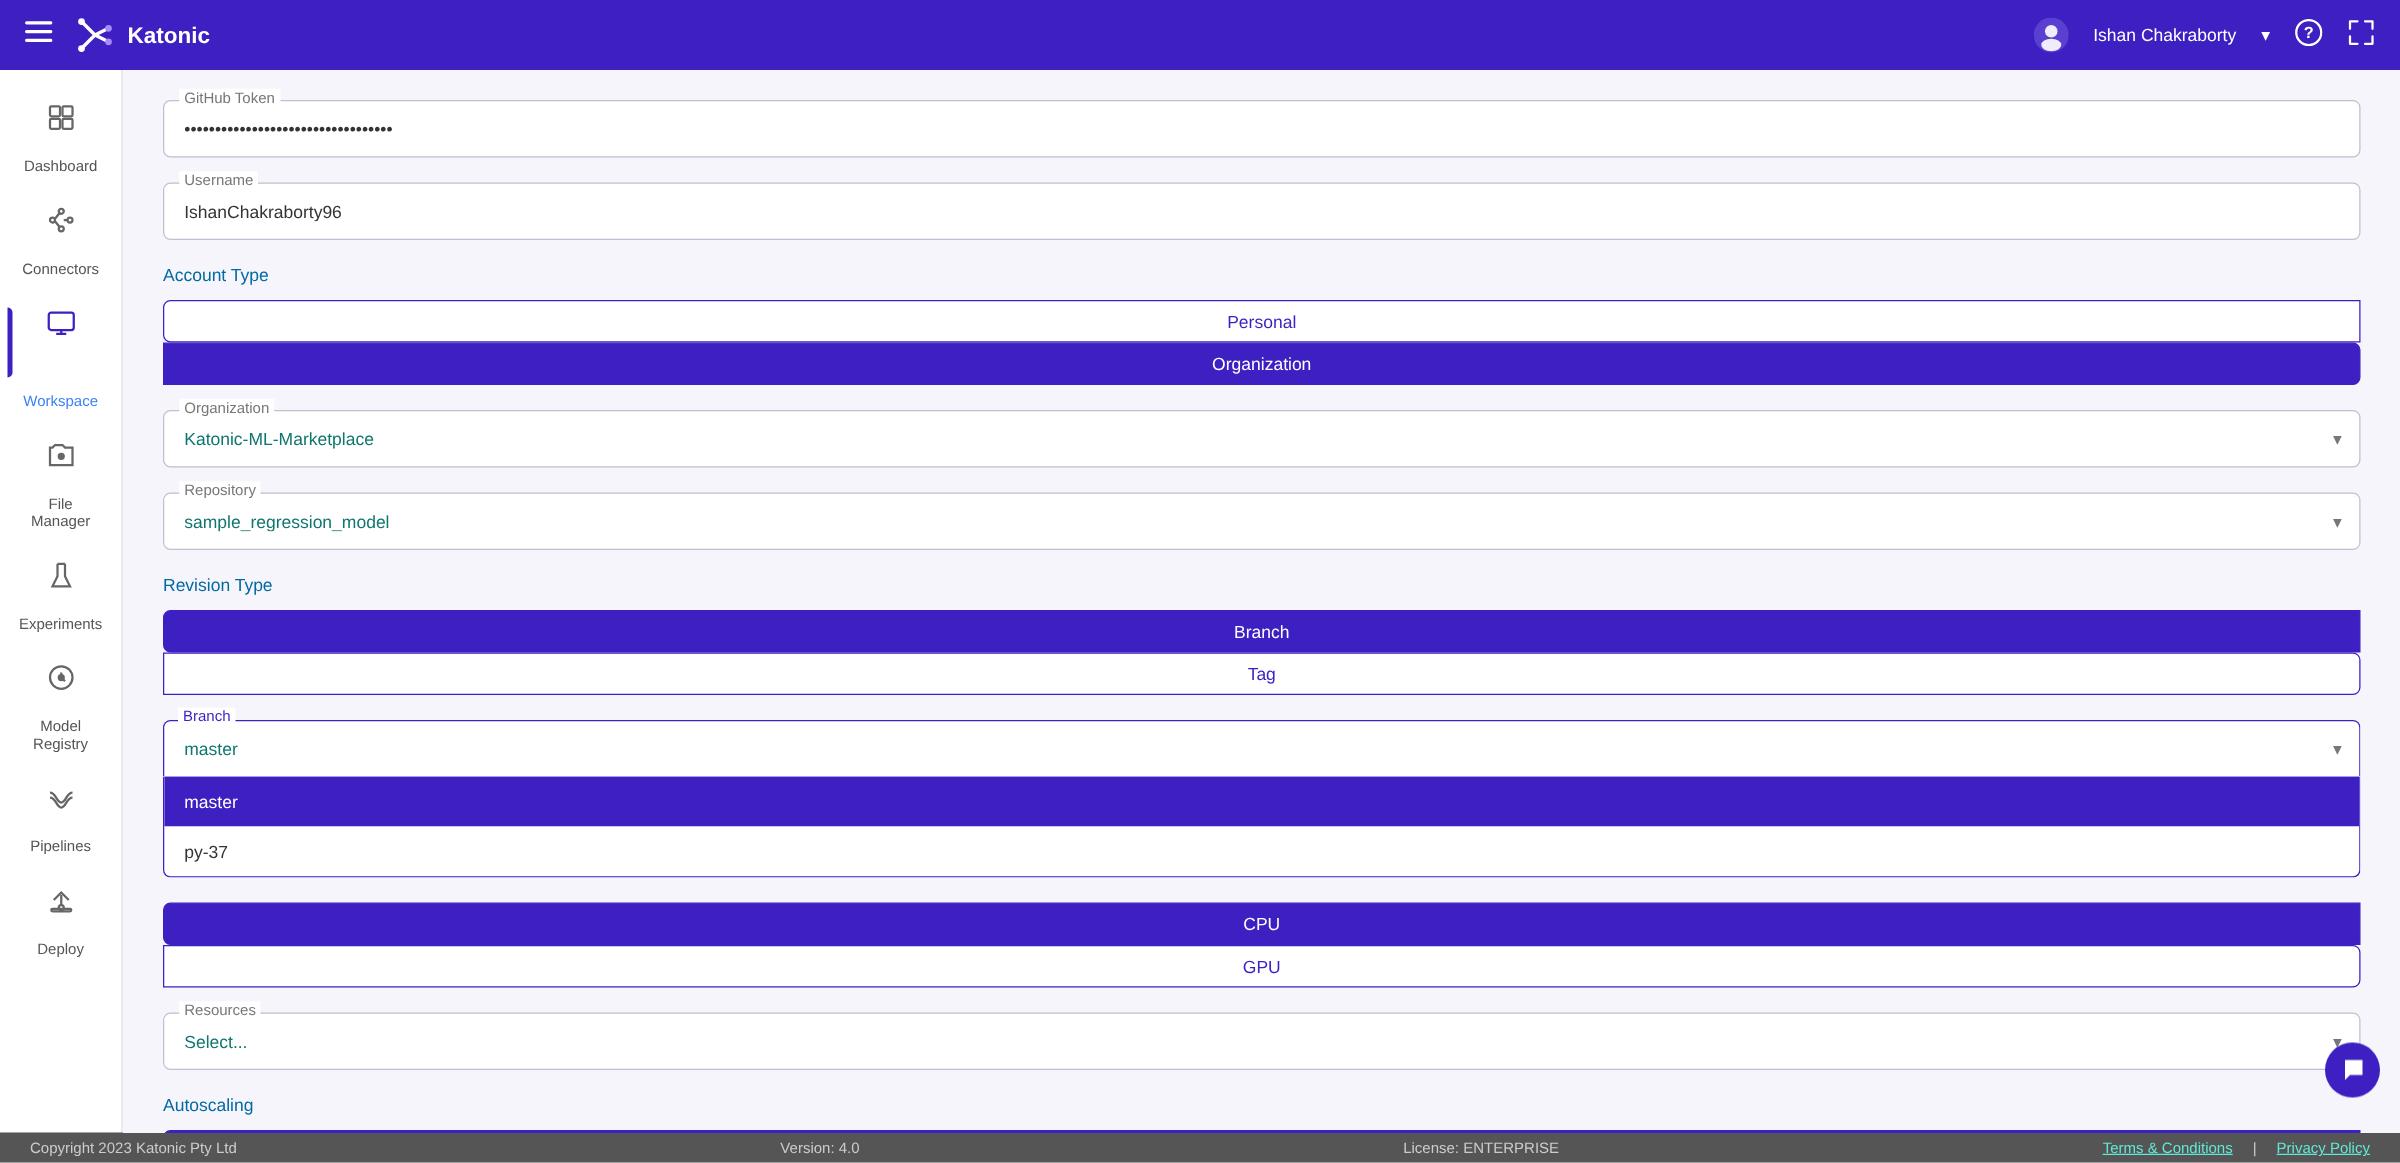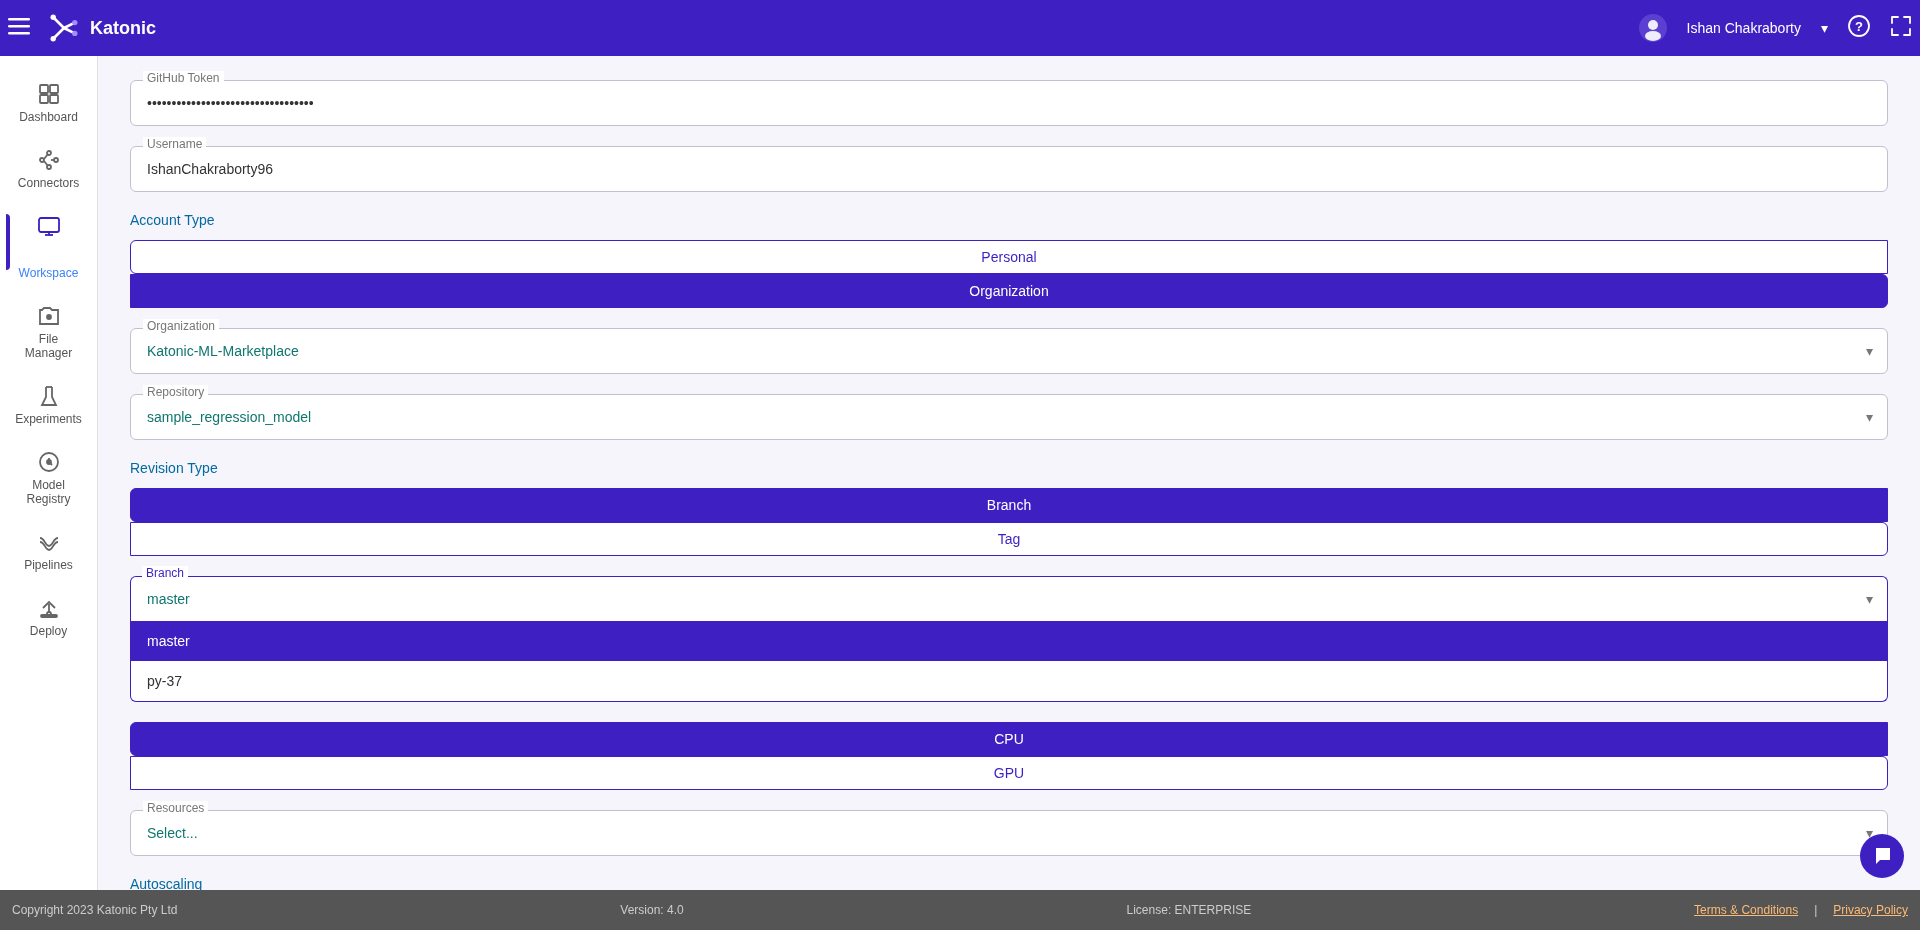--- a/index.html
+++ b/index.html
@@ -4,21 +4,21 @@
   <style>
     * { box-sizing: border-box; margin: 0; padding: 0; }
     body { font-family: 'Segoe UI', Arial, sans-serif; background: #f0f0f7; display: flex; flex-direction: column; height: 930px; overflow: hidden; }
 
     
     .navbar {
       background: #3d1fc2;
       height: 56px;
       display: flex;
       align-items: center;
-      padding: 0 8px;
+      padding: 0 20px;
       flex-shrink: 0;
       z-index: 100;
     }
     .navbar-menu-btn {
       color: white;
       font-size: 20px;
       cursor: pointer;
       margin-right: 16px;
       background: none;
       border: none;
@@ -67,21 +67,21 @@
       align-items: center;
       padding: 16px 0;
       gap: 4px;
       flex-shrink: 0;
       overflow-y: auto;
     }
     .sidebar-item {
       display: flex;
       flex-direction: column;
       align-items: center;
-      gap: 4px;
+      gap: 20px;
       padding: 10px 8px;
       cursor: pointer;
       border-radius: 8px;
       width: 86px;
       color: #555;
       font-size: 12px;
       text-align: center;
     }
     .sidebar-item.active { color: #3d1fc2; }
     .sidebar-item svg { width: 24px; height: 24px; }
@@ -216,26 +216,26 @@
     }
 
     
     .footer {
       background: #555;
       color: #ccc;
       font-size: 12px;
       display: flex;
       align-items: center;
       justify-content: space-between;
-      padding: 0 12px;
-      height: 40px;
+      padding: 0 24px;
+      height: 24px;
       flex-shrink: 0;
     }
     .footer-right { display: flex; gap: 16px; }
-    .footer-link { color: #fdba74; text-decoration: underline; cursor: pointer; }
+    .footer-link { color: #5eead4; text-decoration: underline; cursor: pointer; }
 
     
     .chat-bubble {
       position: fixed;
       bottom: 52px;
       right: 16px;
       width: 44px;
       height: 44px;
       background: #3d1fc2;
       border-radius: 50%;

